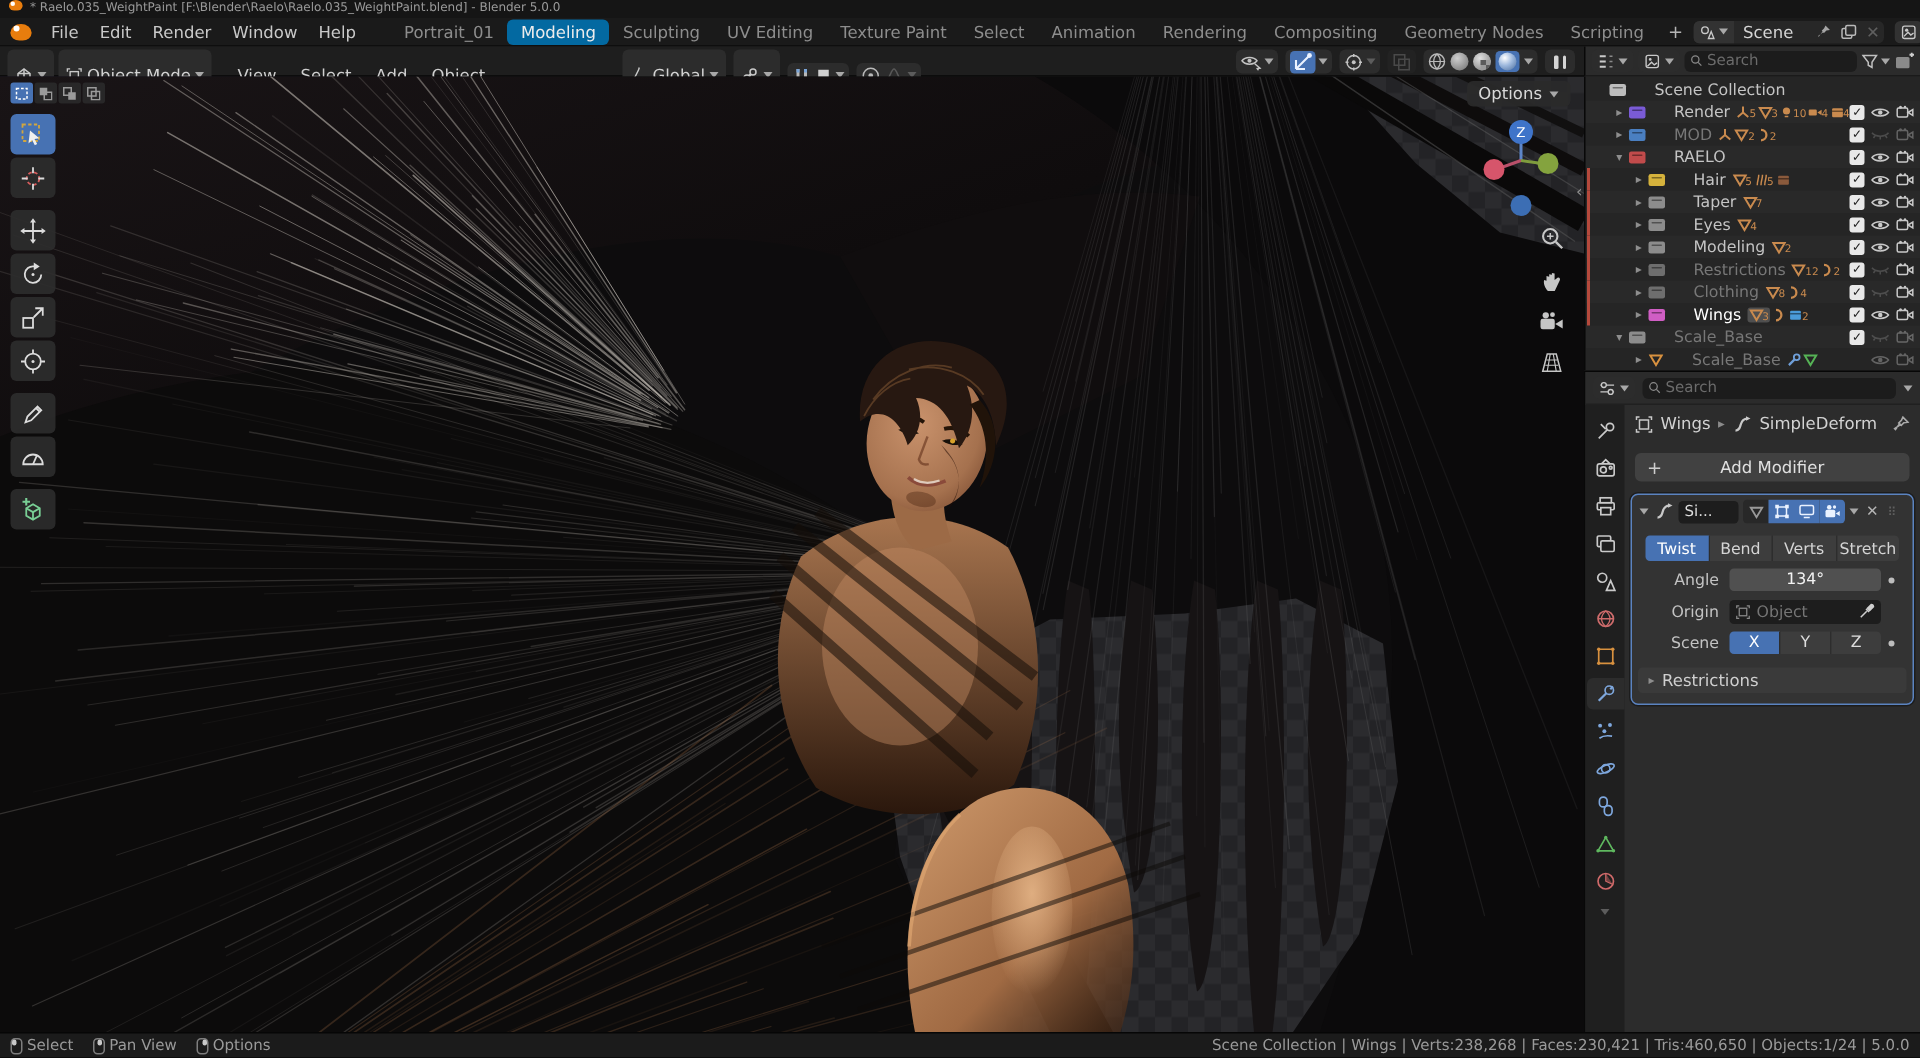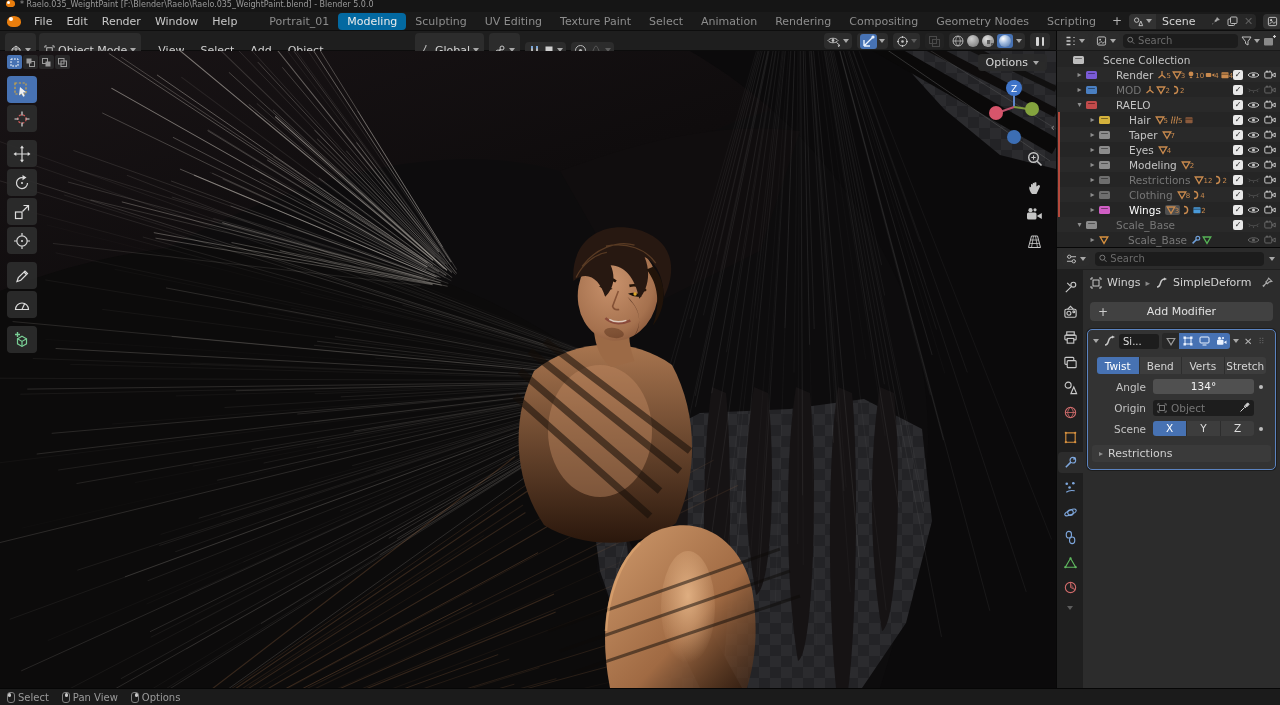--- a/index.html
+++ b/index.html
@@ -1471,14 +1471,15 @@
         <span class="hint"><span class="mouse L">
             <i></i>
           </span>Select</span>
         <span class="hint"><span class="mouse M">
             <i></i>
           </span>Pan View</span>
         <span class="hint"><span class="mouse R">
             <i></i>
           </span>Options</span>
       </div>
+    <span id="stats">Scene Collection | Wings | Verts:238,268 | Faces:230,421 | Tris:460,650 | Objects:1/24 | 5.0.0</span>
   </div>
 </div>
 
 </body></html>

